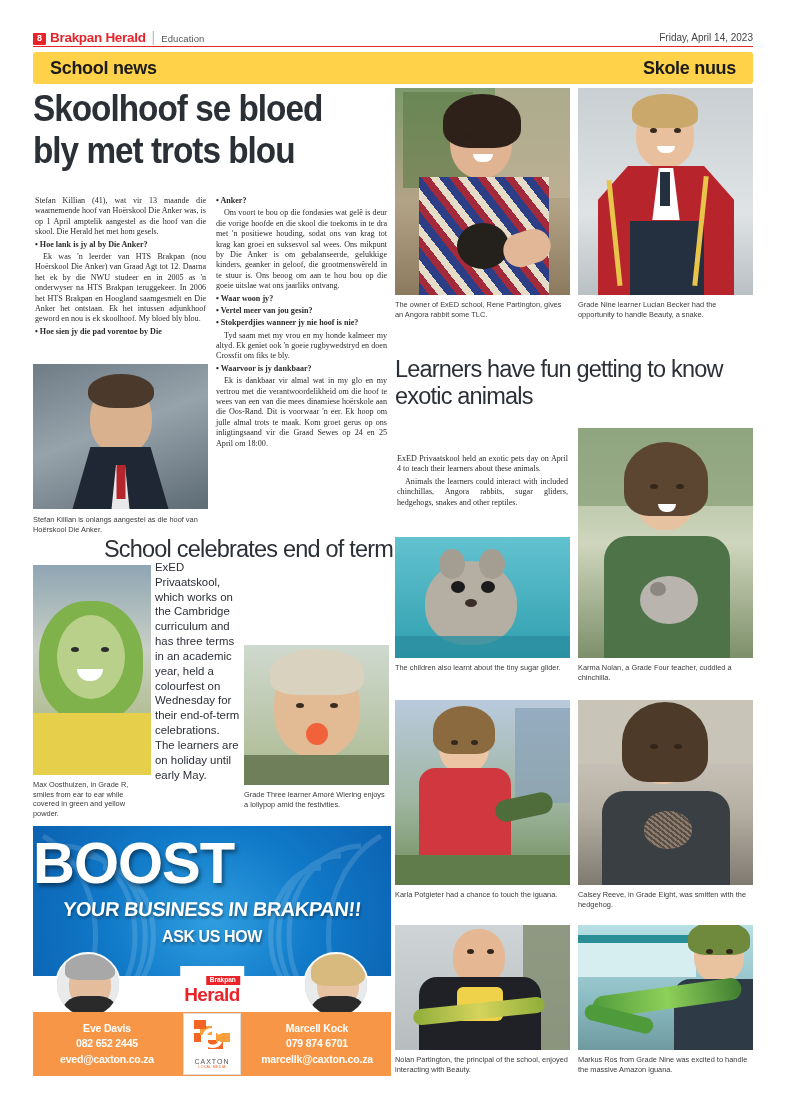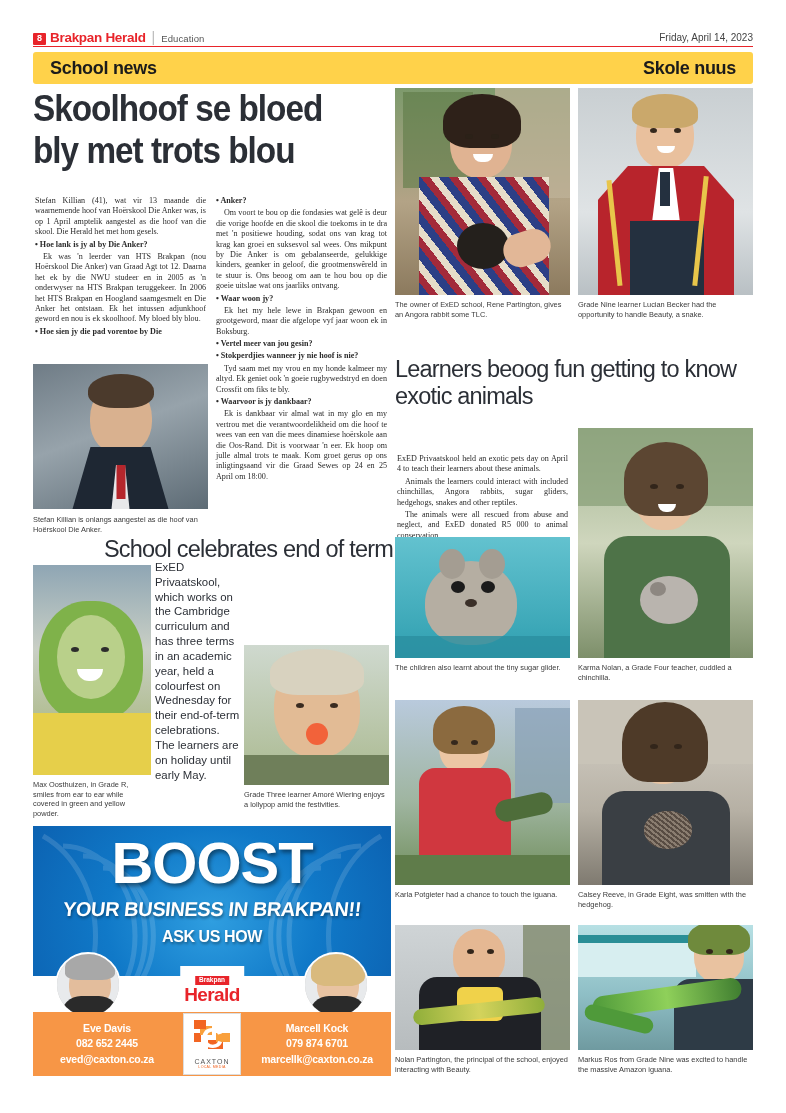--- a/index.html
+++ b/index.html
@@ -107,39 +107,39 @@
   .ad-rings { position:absolute; inset:0; opacity:.45; }
   .ad-wave {
     position:absolute; left:0; bottom:64px; width:100%; height:58px;
     background:#ffffff;
     clip-path: polygon(0 40%, 0 100%, 100% 100%, 100% 40%, 50% 100%);
   }
   .ad-white-band {
     position:absolute; left:0; bottom:64px; width:100%; height:36px; background:#fff;
   }
   .ad-boost {
-    position:absolute; left:0; right:0; top:8px; text-align:center;
+    position:absolute; left:0; right:0; top:8px; text-align:left;
     font-size:58px; font-weight:bold; color:#fff; letter-spacing:-1px;
     line-height:1; text-shadow:2px 3px 4px rgba(0,0,0,.45);
     font-family:"Liberation Sans", sans-serif;
   }
   .ad-sub1 {
     position:absolute; left:0; right:0; top:72px; text-align:center;
     font-size:20px; font-weight:bold; color:#fff; letter-spacing:-0.4px;
     text-shadow:1px 2px 3px rgba(0,0,0,.4);
     transform: skewX(-6deg);
   }
   .ad-sub2 {
     position:absolute; left:0; right:0; top:102px; text-align:center;
     font-size:16px; font-weight:bold; color:#fff; letter-spacing:-0.4px;
     text-shadow:1px 2px 3px rgba(0,0,0,.4);
   }
   .ad-logo {
     position:absolute; left:50%; top:140px; transform:translateX(-50%);
-    background:#ffffff; padding:2px 4px 3px 4px; text-align:center;
+    background:#ffffff; padding:2px 4px 3px 4px; text-align:right;
   }
   .ad-logo .lg-small {
     background:#e8242a; color:#fff; font-size:6.5px; font-weight:bold;
     display:inline-block; padding:0 4px; line-height:1.35;
   }
   .ad-logo .lg-big {
     color:#e8242a; font-size:19px; font-weight:bold; line-height:1;
     letter-spacing:-0.6px; display:block; margin-top:-1px;
   }
   .ad-headshot {
@@ -211,21 +211,20 @@
   <div style="position:absolute;left:50%;bottom:0;transform:translateX(-50%);width:150px;height:62px;background:#1e2733;clip-path:polygon(18% 100%,30% 0,70% 0,82% 100%);"></div>
   <div style="position:absolute;left:50%;bottom:0;transform:translateX(-50%);width:30px;height:44px;background:#e8e8ea;clip-path:polygon(35% 0,65% 0,80% 100%,20% 100%);"></div>
   <div style="position:absolute;left:50%;bottom:10px;transform:translateX(-50%);width:9px;height:34px;background:#b5262c;"></div>
 </div>
 <div class="colL cap" style="top:515px;">Stefan Killian is onlangs aangestel as die hoof van Hoërskool Die Anker.</div>
 
 <div class="colL2 serif" style="top:194px;">
   <p class="q" style="text-indent:0">Anker?</p>
   <p class="indent">Om voort te bou op die fondasies wat gelê is deur die vorige hoofde en die skool die toekoms in te dra met 'n positiewe houding, sodat ons van krag tot krag kan groei en suksesvol sal wees. Ons mikpunt by Die Anker is om gebalanseerde, gelukkige kinders, geanker in geloof, die grootmenswêreld in te stuur is. Ons beoog om aan te hou bou op die goeie uitslae wat ons jaarliks ontvang.</p>
   <p class="q">Waar woon jy?</p>
-  <p class="indent">Ek het my hele lewe in Brakpan gewoon en grootgeword, maar die afgelope vyf jaar woon ek in Boksburg.</p>
   <p class="q">Vertel meer van jou gesin?</p>
   <p class="q">Stokperdjies wanneer jy nie hoof is nie?</p>
   <p class="indent">Tyd saam met my vrou en my honde kalmeer my altyd. Ek geniet ook 'n goeie rugbywedstryd en doen Crossfit om fiks te bly.</p>
   <p class="q">Waarvoor is jy dankbaar?</p>
   <p class="indent">Ek is dankbaar vir almal wat in my glo en my vertrou met die verantwoordelikheid om die hoof te wees van een van die mees dinamiese hoërskole aan die Oos-Rand. Dit is voorwaar 'n eer. Ek hoop om julle almal trots te maak. Kom groet gerus op ons inligtingsaand vir die Graad Sewes op 24 en 25 April om 18:00.</p>
 </div>
 
 <div class="headline-sub" id="hl-school">School celebrates end of term</div>
 
 <div class="photo" style="left:33px; top:565px; width:118px; height:210px;">
@@ -338,26 +337,25 @@
   <div style="position:absolute;left:79px;top:58px;width:18px;height:7px;border-radius:0 0 12px 12px;background:#fff;"></div>
   <div style="position:absolute;left:20px;top:78px;width:136px;height:130px;background:#b8242c;clip-path:polygon(22% 0,78% 0,100% 26%,100% 100%,0 100%,0 26%);"></div>
   <div style="position:absolute;left:70px;top:80px;width:36px;height:52px;background:#fff;clip-path:polygon(30% 0,70% 0,88% 100%,12% 100%);"></div>
   <div style="position:absolute;left:82px;top:84px;width:10px;height:34px;background:#24303f;"></div>
   <div style="position:absolute;left:52px;bottom:0;width:74px;height:74px;background:#24303f;"></div>
   <div style="position:absolute;left:120px;top:88px;width:5px;height:110px;background:#e8c54a;transform:rotate(6deg);"></div>
   <div style="position:absolute;left:34px;top:92px;width:5px;height:106px;background:#e8c54a;transform:rotate(-6deg);"></div>
 </div>
 <div class="colR2 cap" style="top:300px;">Grade Nine learner Lucian Becker had the opportunity to handle Beauty, a snake.</div>
 
-<div class="headline-sub" id="hl-learners">Learners beoog fun getting to know exotic animals</div>
+<div class="headline-sub" id="hl-learners">Learners have fun getting to know exotic animals</div>
 
 <div class="colR serif" style="top:452px;">
   <p>ExED Privaatskool held an exotic pets day on April 4 to teach their learners about these animals.</p>
   <p class="indent">Animals the learners could interact with included chinchillas, Angora rabbits, sugar gliders, hedgehogs, snakes and other reptiles.</p>
-  <p class="indent">The animals were all rescued from abuse and neglect, and ExED donated R5 000 to animal conservation.</p>
 </div>
 
 <div class="photo" style="left:578px; top:428px; width:175px; height:230px;">
   <div class="ph-inner" style="background:linear-gradient(180deg,#9fb38f 0%,#cfd6bd 50%,#7d8f6a 100%);"></div>
   <div style="position:absolute;left:0;top:0;width:100%;height:78px;background:#8aa07a;opacity:.75;"></div>
   <div style="position:absolute;left:56px;top:26px;width:62px;height:76px;border-radius:48% 48% 45% 45%;background:#e7c2a1;"></div>
   <div style="position:absolute;left:46px;top:14px;width:84px;height:74px;border-radius:50% 50% 30% 30%;background:#5c4632;"></div>
   <div style="position:absolute;left:72px;top:56px;width:8px;height:5px;border-radius:50%;background:#32251a;"></div>
   <div style="position:absolute;left:98px;top:56px;width:8px;height:5px;border-radius:50%;background:#32251a;"></div>
   <div style="position:absolute;left:80px;top:76px;width:18px;height:8px;border-radius:0 0 12px 12px;background:#fff;"></div>

